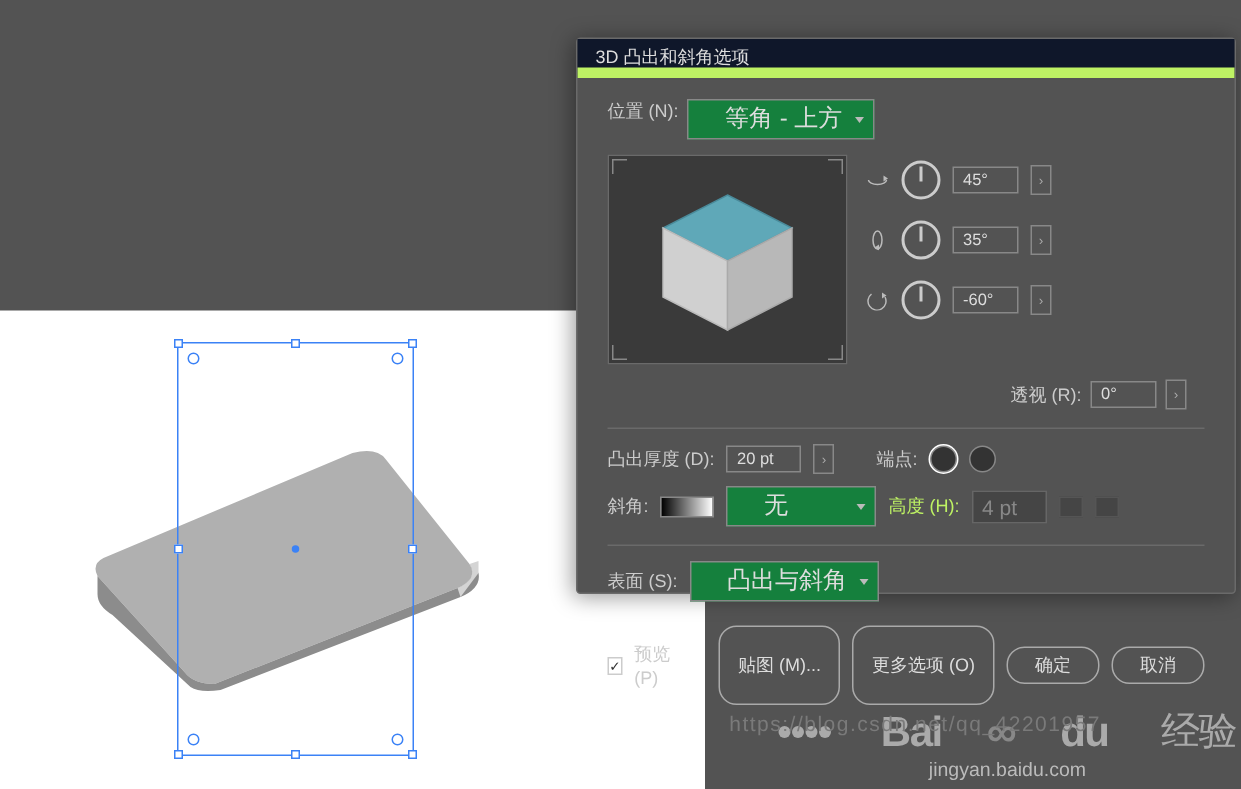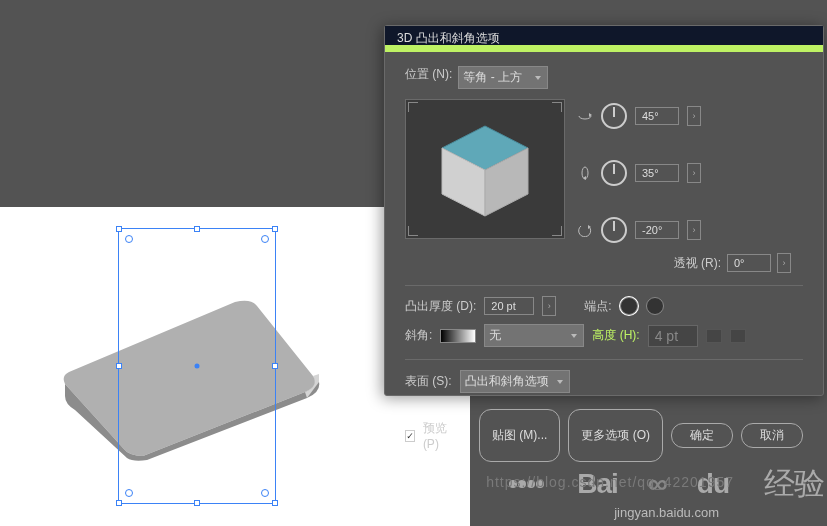--- a/index.html
+++ b/index.html
@@ -8,30 +8,30 @@
 .canvas-dark { position: absolute; left: 0; top: 0; width: 470px; height: 207px; background: #535353; }
 .selection-box { position: absolute; left: 118px; top: 228px; width: 158px; height: 276px; border: 1px solid #3b82f6; }
 .sel-handle { position: absolute; width: 6px; height: 6px; background: #fff; border: 1px solid #3b82f6; }
 .sel-anchor { position: absolute; width: 8px; height: 8px; border: 1px solid #3b82f6; border-radius: 50%; }
 .sel-center { position: absolute; width: 5px; height: 5px; background: #3b82f6; border-radius: 50%; }
 .shape-3d { position: absolute; left: 43px; top: 276px; width: 298px; height: 186px; }
 .dialog { position: absolute; left: 384px; top: 25px; width: 440px; height: 371px; background: #535353; border: 1px solid #6a6a6a; border-radius: 3px; box-shadow: -2px 2px 15px rgba(0,0,0,0.4); }
 .dialog-title { height: 26px; background: #0f172a; border-bottom: 7px solid #bef264; padding: 4px 12px; font-size: 12px; color: #ddd; }
 .dialog-body { padding: 14px 20px; color: #ccc; font-size: 12px; }
 .row-top { display: flex; align-items: flex-start; gap: 6px; margin-bottom: 10px; }
-.dropdown { background: #737373; border: 1px solid #888; padding: 2px 20px 2px 4px; font-size: 12px; color: #ddd; position: relative; min-width: 90px; }
+.dropdown { background: #15803d; border: 1px solid #888; padding: 2px 20px 2px 24px; font-size: 16px; color: #ddd; position: relative; min-width: 90px; }
 .dropdown::after { content: ""; position: absolute; right: 6px; top: 50%; transform: translateY(-50%); border-left: 3px solid transparent; border-right: 3px solid transparent; border-top: 4px solid #bbb; }
 .main-row { display: flex; gap: 12px; }
 .cube-preview { width: 160px; height: 140px; border: 1px solid #6a6a6a; background: #3a3a3a; position: relative; display: flex; align-items: center; justify-content: center; }
 .corner-deco { position: absolute; width: 10px; height: 10px; }
 .corner-deco.tl { top: 2px; left: 2px; border-top: 1px solid #888; border-left: 1px solid #888; }
 .corner-deco.tr { top: 2px; right: 2px; border-top: 1px solid #888; border-right: 1px solid #888; }
 .corner-deco.bl { bottom: 2px; left: 2px; border-bottom: 1px solid #888; border-left: 1px solid #888; }
 .corner-deco.br { bottom: 2px; right: 2px; border-bottom: 1px solid #888; border-right: 1px solid #888; }
-.angle-controls { display: flex; flex-direction: column; gap: 31px; padding-top: 4px; }
+.angle-controls { display: flex; flex-direction: column; gap: 14px; padding-top: 4px; }
 .angle-row { display: flex; align-items: center; gap: 8px; }
 .angle-icon { width: 16px; height: 14px; display: flex; align-items: center; justify-content: center; color: #bbb; font-size: 11px; }
 .angle-dial { width: 26px; height: 26px; border: 2px solid #ccc; border-radius: 50%; position: relative; }
 .angle-dial::after { content: ""; position: absolute; width: 2px; height: 10px; background: #ccc; left: 50%; top: 2px; transform-origin: bottom; transform: translateX(-50%); }
 .angle-input { background: #535353; border: 1px solid #888; padding: 2px 6px; font-size: 11px; color: #ddd; width: 44px; }
 .step-btn { width: 14px; height: 20px; border: 1px solid #888; display: flex; align-items: center; justify-content: center; color: #aaa; font-size: 9px; }
 .persp-row { display: flex; align-items: center; gap: 6px; justify-content: flex-end; margin-top: 10px; padding-right: 12px; }
 .divider { border-top: 1px solid #6a6a6a; margin: 12px 0 10px; }
 .section-title { color: #ccc; font-size: 12px; margin-bottom: 8px; }
 .field-row { display: flex; align-items: center; gap: 8px; margin-bottom: 8px; flex-wrap: nowrap; }
@@ -41,21 +41,21 @@
 .bevel-swatch { width: 36px; height: 14px; background: linear-gradient(to right, #000, #fff); border: 1px solid #888; }
 .dim-label { color: #bef264; }
 .dim-input { background: #454545; border: 1px solid #666; padding: 2px 6px; font-size: 14px; color: #888; width: 50px; }
 .small-icon-dim { width: 16px; height: 14px; border: 1px solid #555; background: #454545; }
 .button-row { display: flex; align-items: center; gap: 8px; margin-top: 16px; }
 .checkbox { width: 12px; height: 12px; border: 1px solid #ccc; background: #fff; display: flex; align-items: center; justify-content: center; font-size: 9px; color: #333; }
 .btn { border: 1px solid #aaa; background: #535353; color: #ddd; font-size: 12px; padding: 17px 12px; border-radius: 12px; cursor: pointer; white-space: nowrap; }
 .btn.wide { padding: 3px 18px; }
 .watermark { position: absolute; right: 3px; bottom: 6px; color: #aaa; text-align: center; font-family: Arial; margin-top: 48px; }
 .watermark .logo { font-size: 28px; font-weight: bold; letter-spacing: -1px; display: flex; align-items: center; justify-content: flex-end; gap: 29px; }
-.watermark .jing { font-size: 31px; font-weight: 500; margin-left: 6px; }
+.watermark .jing { font-size: 26px; font-weight: 500; margin-left: 6px; }
 .watermark .url-behind { position: absolute; bottom: 30px; right: 90px; color: #7a7a7a; font-size: 14px; letter-spacing: 1px; }
 .watermark .sub { font-size: 13px; color: #bbb; }
 .paw { display: flex; gap: 1px; margin-right: 4px; align-items: flex-end; }
 .paw span { width: 8px; height: 8px; background: #aaa; border-radius: 50%; }
 .label { color: #ccc; }
 </style>
 </head>
 <body>
 
 <div class="canvas-dark"></div>
@@ -134,21 +134,21 @@
           <div class="step-btn">›</div>
         </div>
         <div class="angle-row">
           <div class="angle-icon">
             <svg width="16" height="14" viewBox="0 0 16 14">
                 <path d="M4 3 A6 6 0 1 0 13 5" fill="none" stroke="#bbb"></path>
                 <path d="M11 2 L14 4 L11 6" fill="#bbb"></path>
               </svg>
           </div>
           <div class="angle-dial"></div>
-          <div class="angle-input">-20°</div>
+          <div class="angle-input">-60°</div>
           <div class="step-btn">›</div>
         </div>
       </div>
     </div>
 
     <div class="persp-row">
       <span class="label">透视 (R):</span>
       <div class="angle-input">0°</div>
       <div class="step-btn">›</div>
     </div>
@@ -176,21 +176,21 @@
       <div class="dim-input">4 pt</div>
       <div class="small-icon-dim"></div>
       <div class="small-icon-dim"></div>
     </div>
 
     <div class="divider"></div>
 
     <div class="field-row">
       <span class="label">表面 (S):</span>
       <div class="dropdown" style="min-width:110px">
-        <span>凸出和斜角选项</span>
+        <span>凸出与斜角</span>
       </div>
     </div>
 
     <div class="button-row">
       <div class="checkbox">✓</div>
       <span class="label">预览 (P)</span>
       <span style="flex:0 0 6px"></span>
       <div class="btn">贴图 (M)...</div>
       <div class="btn">更多选项 (O)</div>
       <div class="btn wide">确定</div>

